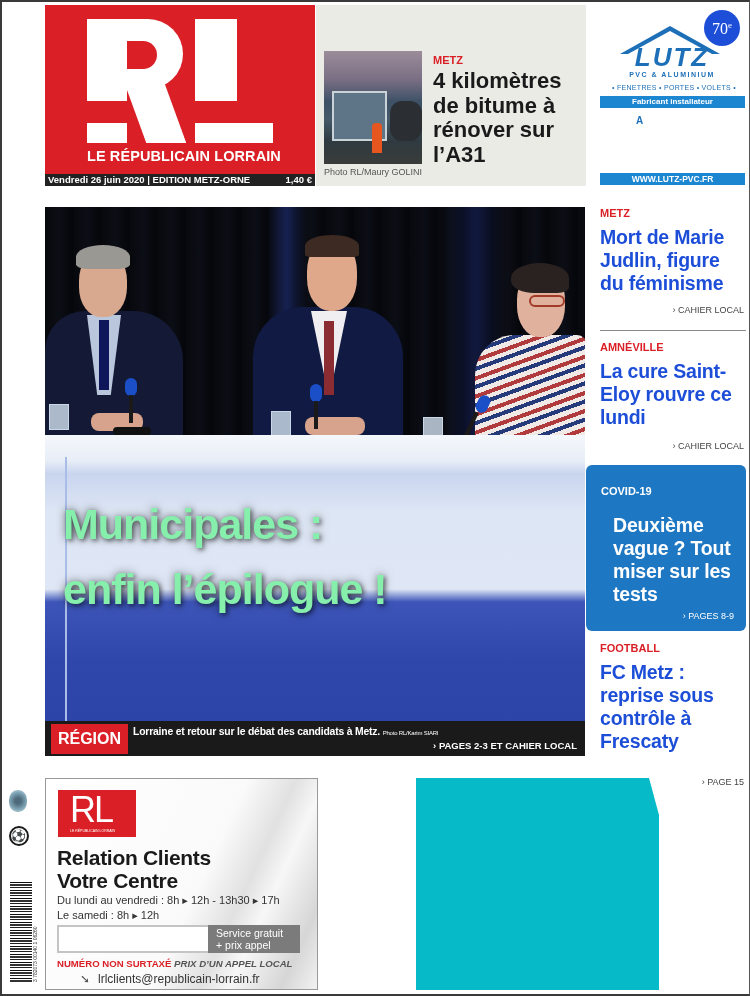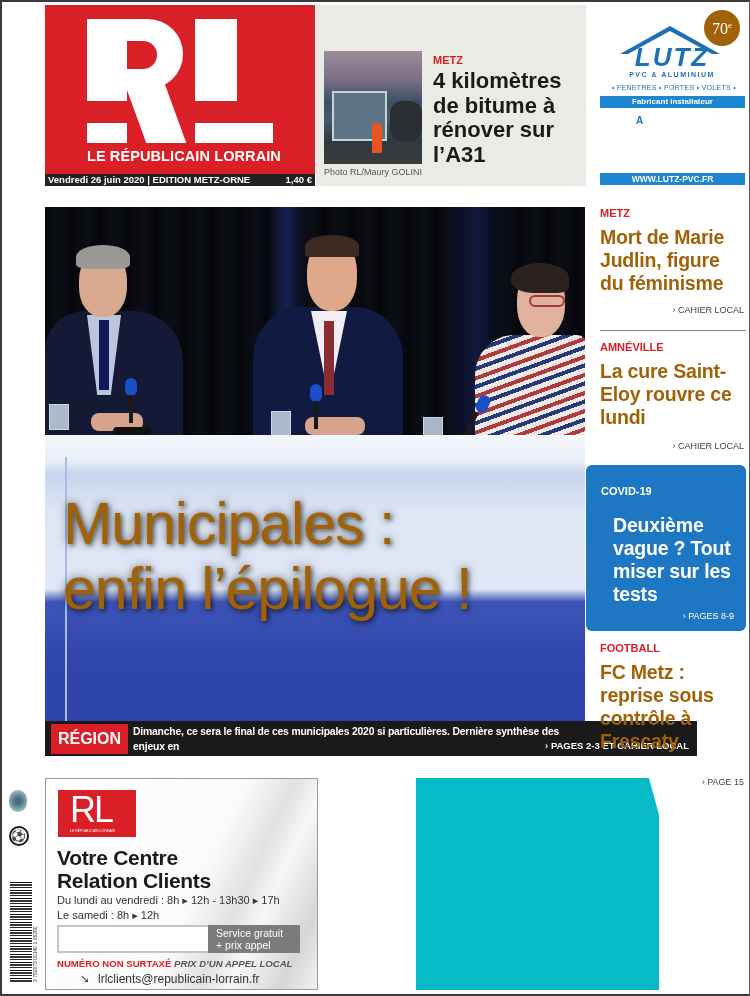--- a/index.html
+++ b/index.html
@@ -29,21 +29,21 @@
      background: linear-gradient(180deg, #9b8c9a 0%, #7a6f84 25%, #3d5166 45%, #455a6b 60%, #2f3a40 80%, #3a3c3a 100%); overflow: hidden; }
   .cahier-photo .truck { position: absolute; left: 8px; top: 40px; width: 55px; height: 50px; background: #5d7586; border: 2px solid #c9d2d6; }
   .cahier-photo .worker { position: absolute; left: 48px; top: 72px; width: 10px; height: 30px; background: #e8561f; border-radius: 4px 4px 0 0; }
   .cahier-photo .tank { position: absolute; left: 66px; top: 50px; width: 32px; height: 40px; background: #2b2f33; border-radius: 12px; }
   .cahier-credit { position: absolute; left: 8px; top: 162px; font-size: 9px; color: #555; }
   .cahier-kicker { position: absolute; left: 117px; top: 49px; font-size: 11px; font-weight: bold; color: #da1f26; }
   .cahier-title { position: absolute; left: 117px; top: 64px; width: 150px; font-size: 22px; font-weight: bold; line-height: 24.5px; color: #1a1a1a; }
 
   
   .lutz { position: absolute; left: 598px; top: 8px; width: 148px; height: 180px; background: #fff; }
-  .lutz-badge { position: absolute; left: 106px; top: 2px; width: 36px; height: 36px; border-radius: 50%; background: #a16207; color: #fff; text-align: center; font-family: "Liberation Serif", serif; font-size: 16px; line-height: 30px; }
+  .lutz-badge { position: absolute; left: 106px; top: 2px; width: 36px; height: 36px; border-radius: 50%; background: #1d4ed8; color: #fff; text-align: center; font-family: "Liberation Serif", serif; font-size: 16px; line-height: 30px; }
   .lutz-badge sup { font-size: 9px; }
   .lutz-roof { position: absolute; left: 22px; top: 18px; width: 0; height: 0; border-left: 50px solid transparent; border-right: 50px solid transparent; border-bottom: 28px solid #1d70b8; }
   .lutz-roof-in { position: absolute; left: 30px; top: 23px; width: 0; height: 0; border-left: 42px solid transparent; border-right: 42px solid transparent; border-bottom: 23px solid #fff; }
   .lutz-name { position: absolute; left: 18px; top: 36px; width: 112px; text-align: center; font-size: 26px; font-weight: bold; font-style: italic; color: #1d70b8; letter-spacing: 2px; line-height: 26px; }
   .lutz-sub { position: absolute; left: 24px; top: 63px; width: 100px; text-align: center; font-size: 7px; color: #1d70b8; letter-spacing: 1.5px; font-weight: bold; }
   .lutz-tag { position: absolute; left: 2px; top: 76px; width: 148px; text-align: center; font-size: 7px; color: #1d70b8; letter-spacing: 0.3px; }
   .lutz-bar1 { position: absolute; left: 2px; top: 88px; width: 145px; height: 12px; background: #1d86d0; color: #fff; font-size: 8px; font-weight: bold; line-height: 12px; text-align: center; }
   .lutz-a { position: absolute; left: 38px; top: 107px; font-size: 10px; font-weight: bold; color: #1d70b8; }
   .lutz-bar2 { position: absolute; left: 2px; top: 165px; width: 145px; height: 12px; background: #1d86d0; color: #fff; font-size: 8.5px; font-weight: bold; line-height: 12px; text-align: center; }
 
@@ -69,33 +69,33 @@
   .p3-head { left: 472px; top: 62px; width: 48px; height: 68px; background: #e0b19c; border-radius: 45%; }
   .p3-hair { left: 466px; top: 56px; width: 58px; height: 30px; background: #2a2220; border-radius: 50% 50% 20% 40%; }
   .p3-glasses { left: 484px; top: 88px; width: 36px; height: 12px; border: 2px solid #a23a2a; border-radius: 6px; }
   .hands { position: absolute; height: 18px; background: #d7a38d; border-radius: 8px; }
   .mic { position: absolute; width: 12px; height: 18px; background: #1a4fc8; border-radius: 6px; }
   .mic-stem { position: absolute; width: 4px; height: 28px; background: #1a1a1a; }
   .mic-base { position: absolute; width: 38px; height: 8px; background: #111; border-radius: 4px; }
   .glass { position: absolute; width: 20px; height: 26px; background: rgba(210,225,240,0.8); border: 1px solid #c9d8e8; }
   .desk { position: absolute; left: 0; top: 228px; width: 540px; height: 321px; background: linear-gradient(180deg, #f4f7fb 0%, #e8eef7 8%, #c9d5ef 12%, #dde6f4 24%, #dfe7f6 48%, #3d55b8 52%, #2f47ab 70%, #2b43a5 100%); }
   .desk-panel { position: absolute; left: 20px; top: 250px; width: 510px; height: 290px; border-left: 2px solid #a9bde8; }
-  .headline { position: absolute; left: 18px; top: 285px; width: 520px; color: #a16207; font-size: 59px; font-weight: normal; line-height: 65px; letter-spacing: -1px; text-shadow: 0 0 10px rgba(0,0,0,0.55), 2px 2px 4px rgba(0,0,0,0.45); }
-
-  
-  .caption-bar { position: absolute; left: 45px; top: 721px; width: 652px; height: 35px; background: #1a1a1a; }
+  .headline { position: absolute; left: 18px; top: 285px; width: 520px; color: #86efac; font-size: 43px; font-weight: bold; line-height: 65px; letter-spacing: -1px; text-shadow: 0 0 10px rgba(0,0,0,0.55), 2px 2px 4px rgba(0,0,0,0.45); }
+
+  
+  .caption-bar { position: absolute; left: 45px; top: 721px; width: 540px; height: 35px; background: #1a1a1a; }
   .region-tag { position: absolute; left: 6px; top: 3px; width: 77px; height: 30px; background: #da1f26; color: #fff; font-size: 16px; font-weight: bold; text-align: center; line-height: 30px; }
   .caption-text { position: absolute; left: 88px; top: 3px; width: 450px; font-size: 10.4px; font-weight: bold; color: #fff; line-height: 15px; letter-spacing: -0.2px; }
   .caption-credit { font-size: 6px; font-weight: normal; }
   .caption-ref { position: absolute; right: 8px; top: 19px; font-size: 9.5px; font-weight: bold; color: #fff; }
 
   
   .side { position: absolute; left: 600px; width: 148px; }
   .kicker { font-size: 11px; font-weight: bold; color: #da1f26; }
-  .side-title { font-size: 19.5px; font-weight: bold; line-height: 23px; color: #a16207; margin-top: 7px; letter-spacing: -0.2px; }
+  .side-title { font-size: 19.5px; font-weight: bold; line-height: 23px; color: #1d4ed8; margin-top: 7px; letter-spacing: -0.2px; }
   .side-ref { font-size: 9px; color: #444; text-align: right; padding-right: 4px; }
   .side-sep { position: absolute; left: 600px; width: 146px; height: 1px; background: #888; }
   .covid-box { position: absolute; left: 586px; top: 465px; width: 160px; height: 166px; background: #1e77c2; border-radius: 6px; }
   .covid-box .kicker { color: #fff; position: absolute; left: 15px; top: 20px; }
   .covid-box .side-title { color: #fff; position: absolute; left: 15px; top: 37px; width: 140px; margin: 12px; }
   .covid-box .side-ref { color: #fff; position: absolute; right: 8px; top: 146px; }
 
   
   .left-strip { position: absolute; left: 4px; top: 790px; width: 30px; }
   .crest { position: absolute; left: 5px; top: 0; width: 18px; height: 22px; border-radius: 45%; background: radial-gradient(circle, #4d6a7a 20%, #7fa6b7 60%, #dfe7e8 100%); }
@@ -215,21 +215,20 @@
 
   <div class="headline">
     <div>Municipales :</div>
     <div>enfin l’épilogue !</div>
   </div>
 </div>
 
 <div class="caption-bar">
   <div class="region-tag">RÉGION</div>
   <div class="caption-text">
-    <div>Dimanche, ce sera le final de ces municipales 2020 si particulières. Dernière synthèse des enjeux en</div>
     <div><span>Lorraine et retour sur le débat des candidats à Metz.</span> <span class="caption-credit">Photo RL/Karim SIARI</span></div>
   </div>
   <div class="caption-ref">› PAGES 2-3 ET CAHIER LOCAL</div>
 </div>
 
 <div class="side" style="top:207px;">
   <div class="kicker">METZ</div>
   <div class="side-title">Mort de Marie Judlin, figure du féminisme</div>
   <div class="side-ref" style="margin-top:10px;">› CAHIER LOCAL</div>
 </div>
@@ -258,22 +257,22 @@
   <div class="barcode"></div>
   <div class="barcode-num">3 782073 00140 1  06260</div>
 </div>
 
 <div class="rc-ad">
   <div class="rc-logo">
     <div class="rc-logo-text">RL</div>
     <div class="rc-logo-sub">LE RÉPUBLICAIN LORRAIN</div>
   </div>
   <div class="rc-title">
+    <div>Relation Clients</div>
     <div>Votre Centre</div>
-    <div>Relation Clients</div>
   </div>
   <div class="rc-hours">
     <div>Du lundi au vendredi : 8h ▸ 12h - 13h30 ▸ 17h</div>
     <div>Le samedi : 8h ▸ 12h</div>
   </div>
   <div class="rc-phone-box">
     <div class="rc-service">
       <div>Service gratuit</div>
       <div>+ prix appel</div>
     </div>

